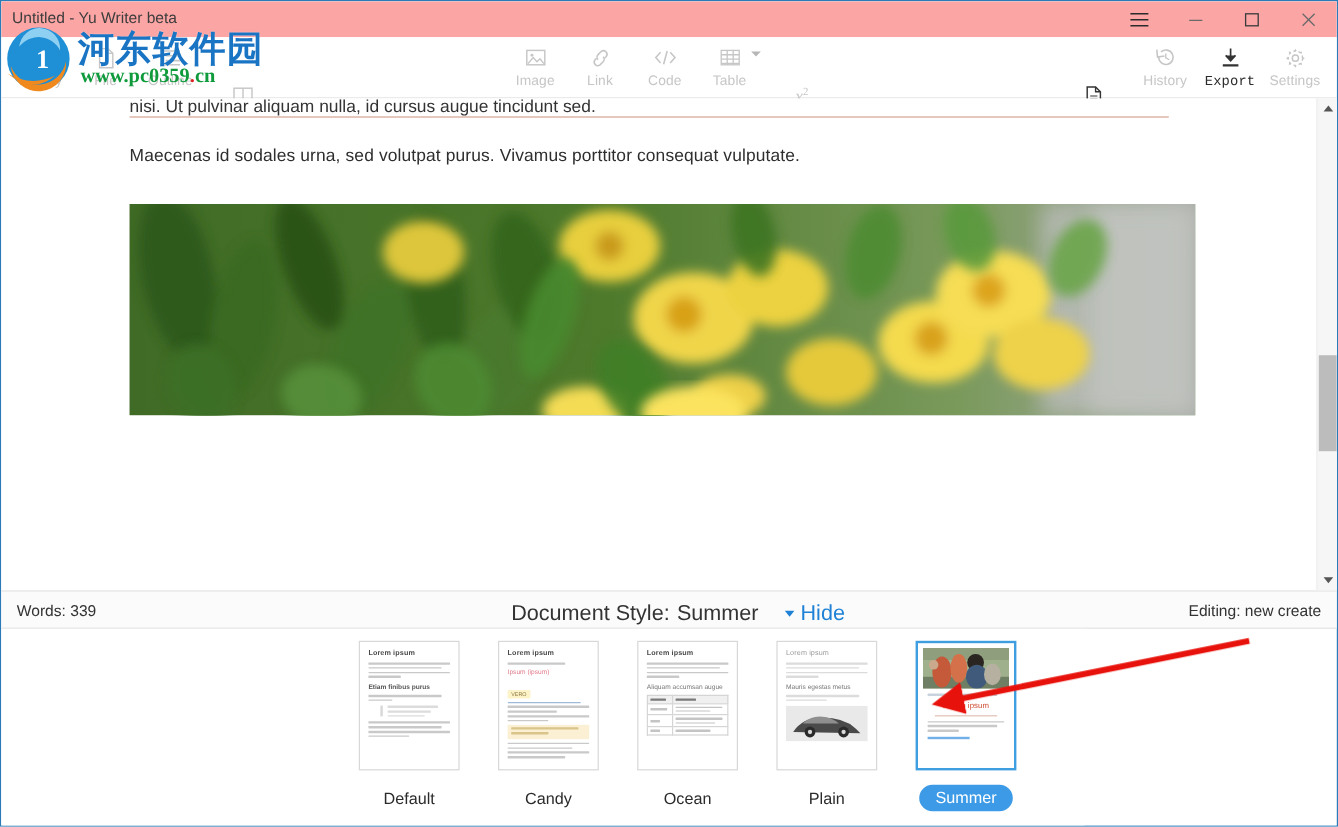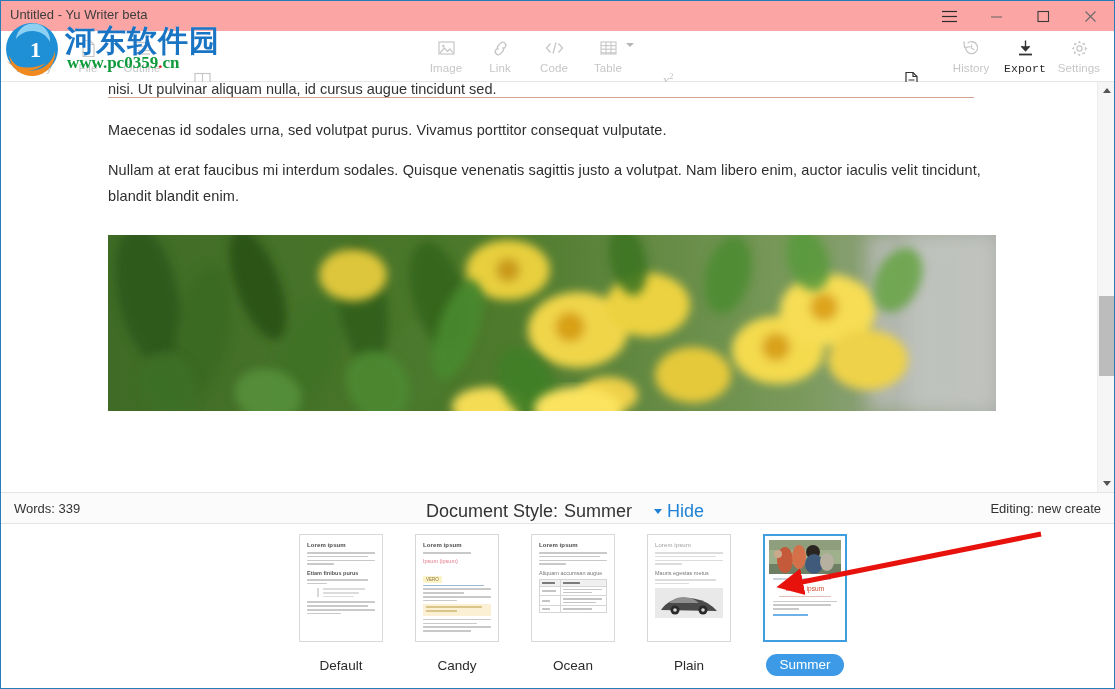--- a/index.html
+++ b/index.html
@@ -498,21 +498,20 @@
     <div class="wm-url">
       <span>www.pc0359</span><span class="dot">.</span><span>cn</span>
     </div>
   </div>
 
   <div class="docarea">
     <div class="page">
       <div class="clip-line">nisi. Ut pulvinar aliquam nulla, id cursus augue tincidunt sed.</div>
       <div class="h1-rule"></div>
       <p class="doc-p">Maecenas id sodales urna, sed volutpat purus. Vivamus porttitor consequat vulputate.</p>
-      <p class="doc-p">Nullam at erat faucibus mi interdum sodales. Quisque venenatis sagittis justo a volutpat. Nam libero enim, auctor iaculis velit tincidunt, blandit blandit enim.</p>
 
       <div class="doc-figure">
         <svg width="888" height="176" viewBox="0 0 888 176">
           <defs>
             <linearGradient id="bgGrad" x1="0" y1="0" x2="1" y2="0">
               <stop offset="0" stop-color="#3f6b26"></stop>
               <stop offset="0.45" stop-color="#4e7a2c"></stop>
               <stop offset="0.78" stop-color="#7a9a5c"></stop>
               <stop offset="1" stop-color="#a8aaa6"></stop>
             </linearGradient>

